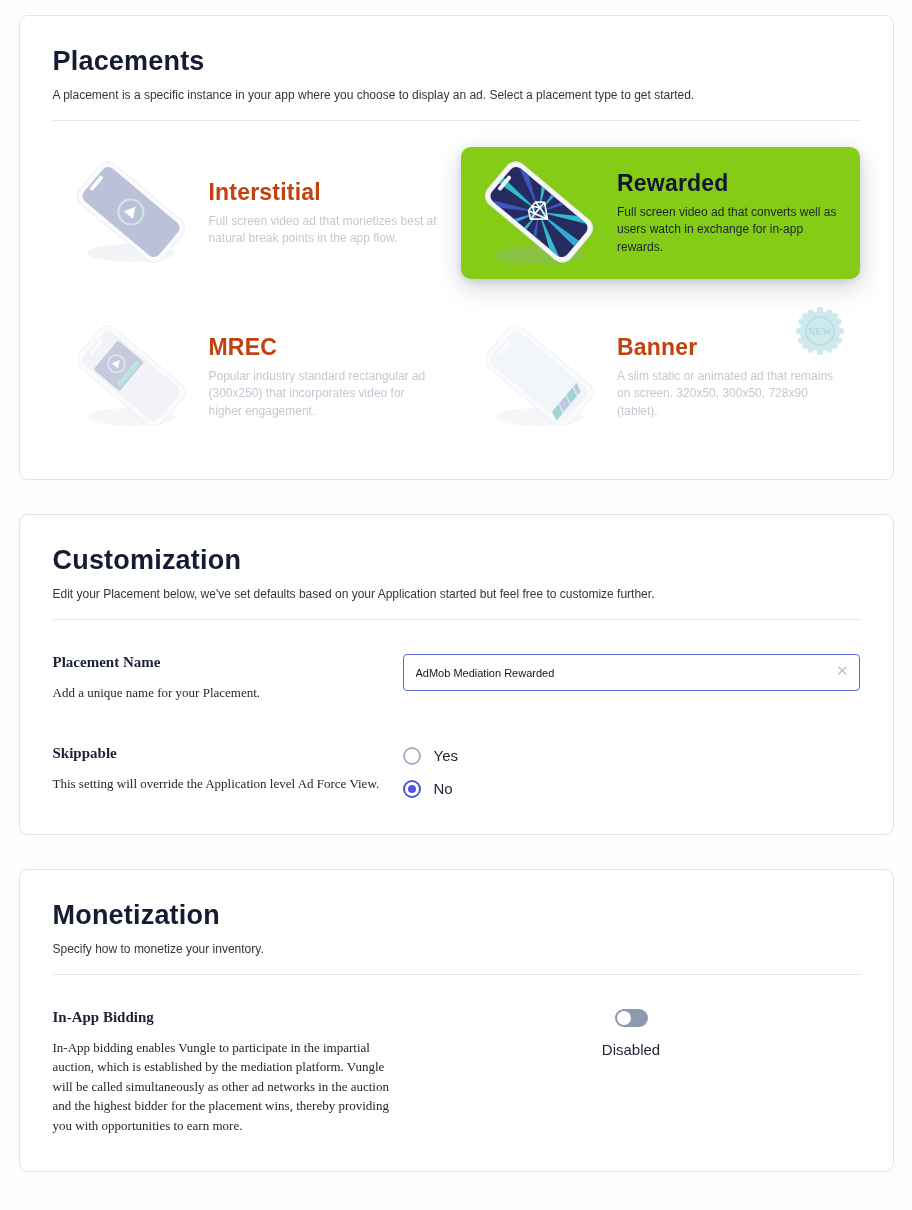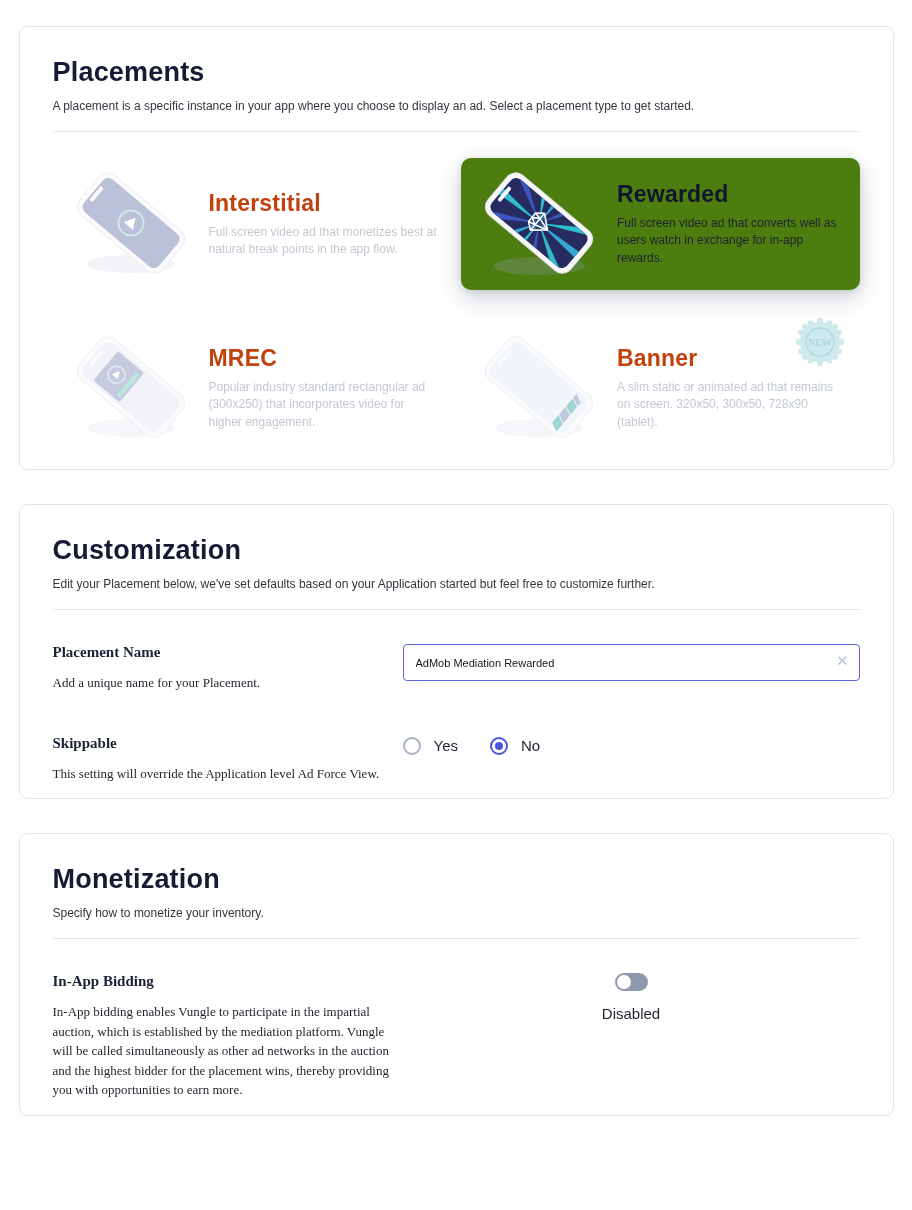--- a/index.html
+++ b/index.html
@@ -5,25 +5,25 @@
   * { box-sizing: border-box; margin: 0; padding: 0; }
   html,body { width: 912px; }
   body {
     font-family: "Liberation Sans", sans-serif;
     background: #fdfdfe;
     color: #1b2130;
     padding-top: 15px;
   }
   .card {
     width: 875px;
-    margin: 11px auto 34px auto;
+    margin: 0 auto 34px auto;
     background: #ffffff;
     border: 1px solid #dfe5ee;
     border-radius: 9px;
-    padding: 30px 33px 15px 33px;
+    padding: 30px 33px 36px 33px;
   }
   .section-title {
     font-size: 27px;
     font-weight: 700;
     color: #151b33;
     letter-spacing: 0.2px;
   }
   .section-subtitle {
     margin-top: 11px;
     font-size: 12px;
@@ -45,21 +45,21 @@
   .placement-tile {
     display: flex;
     align-items: center;
     gap: 14px;
     padding: 10px 14px;
     border-radius: 10px;
     position: relative;
     cursor: pointer;
   }
   .placement-tile.selected {
-    background: #4d7c0f;
+    background: #84cc16;
     box-shadow: 0 8px 24px rgba(40,48,80,0.22), 0 2px 6px rgba(40,48,80,0.12);
   }
   .tile-icon { width: 128px; height: 112px; flex: 0 0 auto; }
   .tile-text { flex: 1; }
   .tile-title {
     font-size: 23px;
     font-weight: 700;
     letter-spacing: 0.2px;
   }
   .tile-desc {
@@ -115,21 +115,21 @@
   }
   .clear-x {
     position: absolute;
     right: 11px;
     top: 9px;
     font-size: 15px;
     color: #b9c3d8;
     cursor: pointer;
     line-height: 1;
   }
-  .radio-group { display: flex; flex-direction: row; gap: 32px; padding-top: 2px; }
+  .radio-group { display: flex; flex-direction: column; gap: 15px; padding-top: 2px; }
   .radio-option { display: flex; align-items: center; gap: 13px; cursor: pointer; }
   .radio-circle {
     width: 18px; height: 18px;
     border-radius: 50%;
     border: 2px solid #a9b2c4;
     background: #fff;
     position: relative;
     flex: 0 0 auto;
   }
   .radio-circle.checked { border-color: #4d54e2; }

